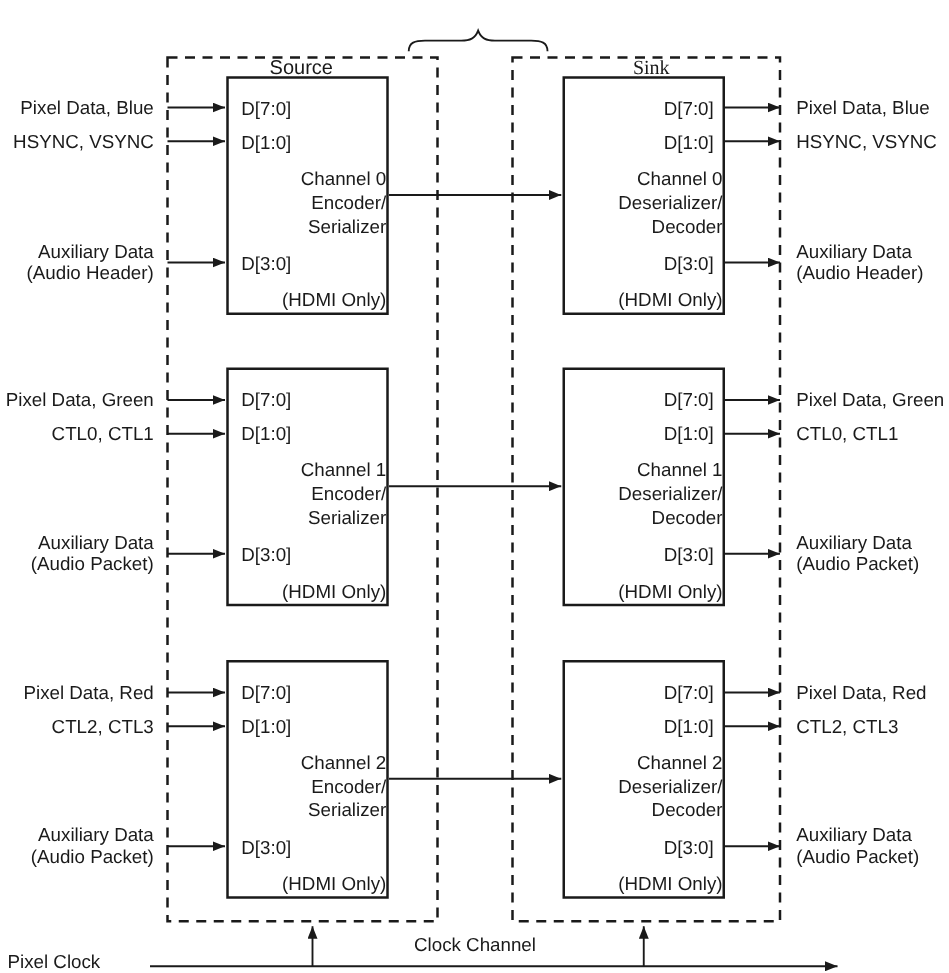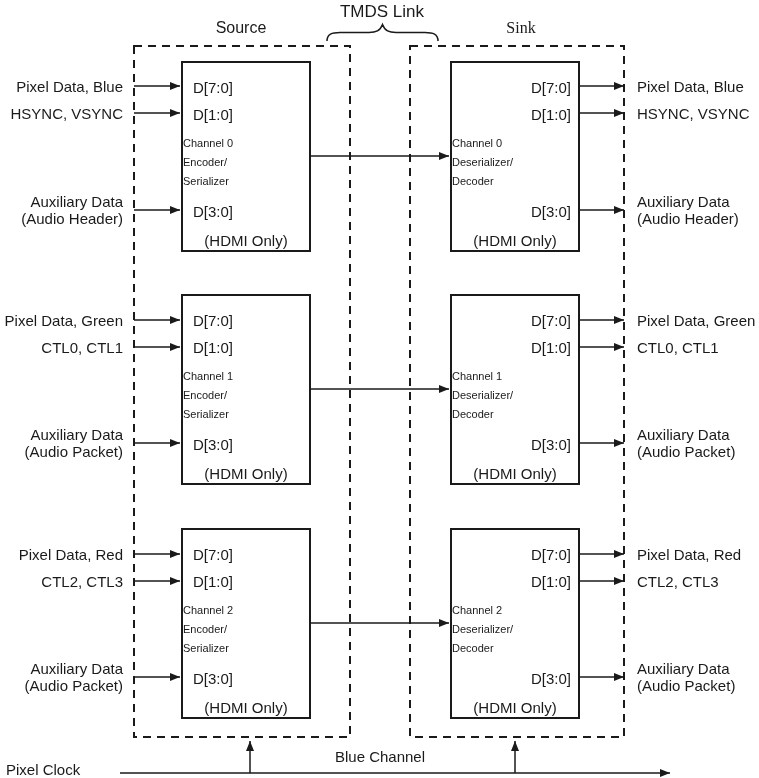--- a/index.html
+++ b/index.html
@@ -4,30 +4,30 @@
 <style>
   html,body{margin:0;padding:0;background:#ffffff;}
   .stage{
     position:relative;width:759px;height:778px;background:#ffffff;
     font-family:"Liberation Sans",sans-serif;color:#1a1a1a;overflow:hidden;
   }
   .abs{position:absolute;}
   .wires{position:absolute;left:0;top:0;pointer-events:none;}
   .heading{position:absolute;text-align:center;white-space:nowrap;}
   .t-tmds{font-size:17px;}
-  .t-zone{font-size:16px;}
+  .t-zone{font-size:16px;margin-top:27px;}
   .box{
     position:absolute;width:130px;height:191px;box-sizing:border-box;
     border:2px solid #1a1a1a;background:#ffffff;
   }
   .port{position:absolute;font-size:15px;line-height:17px;white-space:nowrap;}
   .pl{left:10px;}
   .pr{right:7px;}
-  .bname{position:absolute;left:0;right:0;top:71px;text-align:left;font-size:11px;line-height:19px;}
-  .bhdmi{position:absolute;left:0;right:0;top:169px;text-align:center;font-size:15px;}
+  .bname{position:absolute;left:0;right:0;top:71px;text-align:right;font-size:15px;line-height:19px;}
+  .bhdmi{position:absolute;left:0;right:0;top:169px;text-align:right;font-size:15px;}
   .sidelabel{position:absolute;font-size:15px;line-height:17px;white-space:nowrap;}
   .sl-left{left:0;width:123px;text-align:right;}
   .sl-right{left:637px;text-align:left;}
   .clk{position:absolute;font-size:15px;white-space:nowrap;}
   .clk-ch{left:305px;top:748px;width:150px;text-align:center;}
   .clk-px{left:6px;top:761px;}
   .watermark{
     position:absolute;left:600px;top:751px;width:158px;text-align:right;
     font-size:16px;color:#b9b9b9;letter-spacing:0.5px;
   }
@@ -76,21 +76,20 @@
 
     <line x1="311" y1="156" x2="449" y2="156" stroke="#1a1a1a" stroke-width="1.5" marker-end="url(#arr)"></line>
     <line x1="311" y1="389" x2="449" y2="389" stroke="#1a1a1a" stroke-width="1.5" marker-end="url(#arr)"></line>
     <line x1="311" y1="623" x2="449" y2="623" stroke="#1a1a1a" stroke-width="1.5" marker-end="url(#arr)"></line>
 
     <line x1="120" y1="773" x2="670" y2="773" stroke="#1a1a1a" stroke-width="1.6" marker-end="url(#arr)"></line>
     <line x1="250" y1="773" x2="250" y2="741" stroke="#1a1a1a" stroke-width="1.5" marker-end="url(#arr)"></line>
     <line x1="515" y1="773" x2="515" y2="741" stroke="#1a1a1a" stroke-width="1.5" marker-end="url(#arr)"></line>
   </svg>
 
-  <div class="heading t-tmds abs" style="left:307px;top:2px;width:150px;">TMDS Link</div>
   <div class="heading t-zone abs" style="left:166px;top:19px;width:150px;">Source</div>
   <div class="heading t-zone abs" style="left:446px;top:19px;width:150px;font-family:Liberation Serif, serif;">Sink</div>
 
   <div class="box" style="left:181px;top:61px;">
     <span class="port pl" style="top:16px">D[7:0]</span>
     <span class="port pl" style="top:43px">D[1:0]</span>
     <div class="bname">
       <div>Channel 0</div>
       <div>Encoder/</div>
       <div>Serializer</div>
@@ -191,17 +190,17 @@
     <div>Auxiliary Data</div>
     <div>(Audio Packet)</div>
   </div>
   <div class="sidelabel sl-right" style="top:546px">Pixel Data, Red</div>
   <div class="sidelabel sl-right" style="top:573px">CTL2, CTL3</div>
   <div class="sidelabel sl-right" style="top:660px">
     <div>Auxiliary Data</div>
     <div>(Audio Packet)</div>
   </div>
 
-  <div class="clk clk-ch">Blue Channel</div>
+  <div class="clk clk-ch">Clock Channel</div>
   <div class="clk clk-px">Pixel Clock</div>
 
 
 </div>
 
 </body></html>

